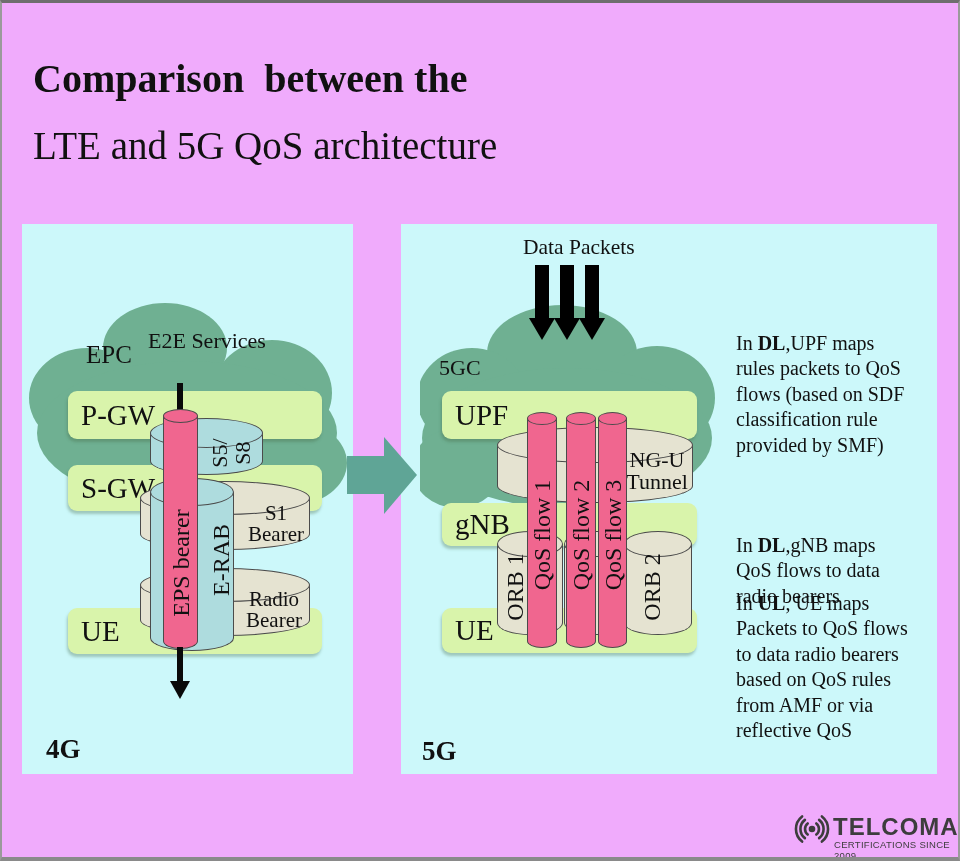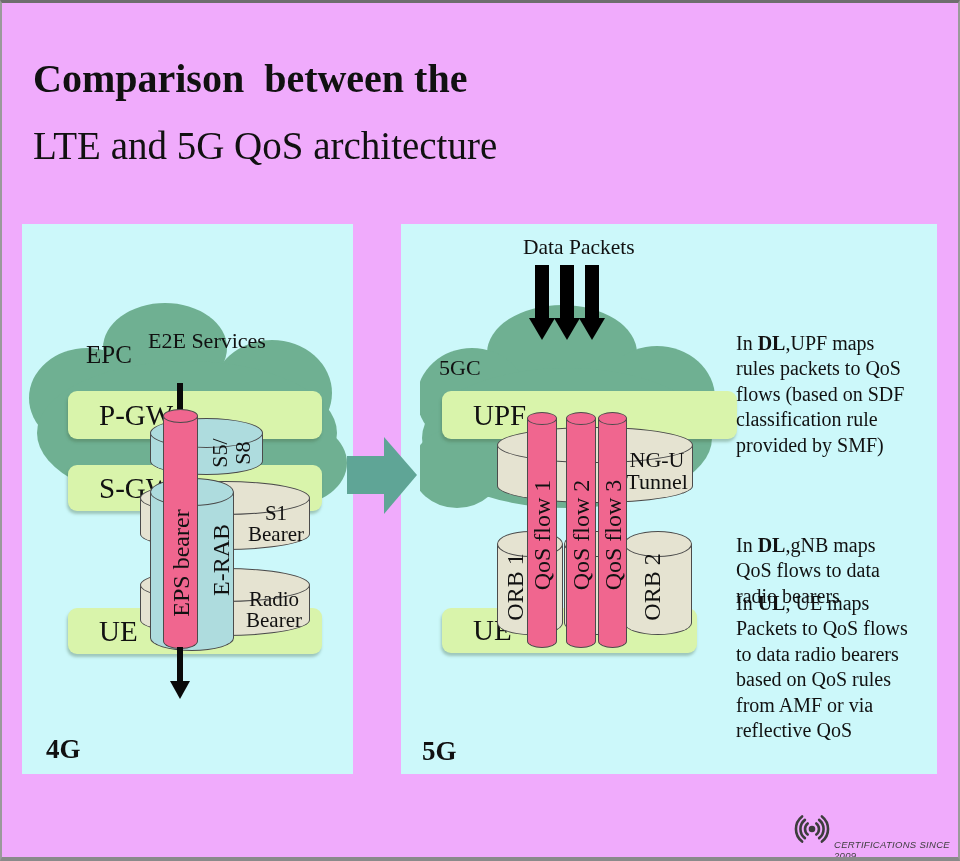--- a/index.html
+++ b/index.html
@@ -19,27 +19,27 @@
   
   .cloud{fill:#6fb092;}
   .cloud-left{left:22px;top:295px;}
   .cloud-right{left:418px;top:298px;}
   .cloud-label{font-size:25px;}
   .lbl-epc{left:84px;top:338px;}
   .lbl-e2e{left:146px;top:325px;font-size:22px;}
   .lbl-5gc{left:437px;top:336px;font-size:22px;margin-top:16px;}
   
   .nodebox{background:#d9f4ab;border-radius:9px;display:flex;align-items:center;
-           padding-left:31px;font-size:29px;box-sizing:border-box;
+           padding-left:13px;font-size:29px;box-sizing:border-box;
            box-shadow:-1px 3px 3px rgba(70,105,70,.35);}
   .b-pgw{left:66px;top:388px;width:254px;height:48px;}
   .b-sgw{left:66px;top:462px;width:254px;height:46px;}
   .b-enb{left:66px;top:533px;width:254px;height:44px;}
   .b-ue4{left:66px;top:605px;width:254px;height:46px;}
-  .b-upf{left:440px;top:388px;width:295px;height:48px;}
+  .b-upf{left:440px;top:388px;width:255px;height:48px;}
   .b-gnb{left:440px;top:500px;width:255px;height:43px;}
   .b-ue5{left:440px;top:605px;width:255px;height:45px;}
   
   .cyl-top{position:absolute;border-radius:50%;border:1.5px solid #4b4b4b;box-sizing:border-box;}
   .cyl-body{position:absolute;border:1.5px solid #4b4b4b;border-top:none;box-sizing:border-box;}
   .beige{background:#e5e3d1;}
   .blue{background:#aedcde;}
   .pink{background:#f0668f;}
   
   .s5s8-top{left:148px;top:415px;width:113px;height:30px;}
@@ -108,21 +108,21 @@
   .tag-5g{left:420px;top:733px;}
   .note{position:absolute;left:734px;width:200px;margin:0;font-size:20px;line-height:25.4px;
         white-space:pre-line;}
   .note-1{top:328px;} .note-2{top:484px;margin-top:46px;} .note-3{top:588px;}
   .note strong{font-weight:bold;}
   
   .logo-icon{left:787px;top:808px;}
   .logo-name{left:831px;top:810px;font-family:"Liberation Sans",sans-serif;font-weight:bold;
              font-size:24px;letter-spacing:1px;color:#3d3d3d;}
   .logo-tag{left:832px;top:836px;font-family:"Liberation Sans",sans-serif;font-size:9.5px;
-            letter-spacing:0.3px;color:#3d3d3d;font-style:italic;}
+            letter-spacing:0.3px;color:#3d3d3d;}
 </style>
 </head>
 <body>
 
 <div class="page">
 
   <div class="abs title1">Comparison  between the</div>
   <div class="abs title2">LTE and 5G QoS architecture</div>
 
   <div class="abs panel panel-left"></div>
@@ -161,20 +161,23 @@
   <div class="abs nodebox b-sgw">
       <span>S-GW</span>
     </div>
   <div class="abs nodebox b-ue4">
       <span>UE</span>
     </div>
 
   <div class="abs nodebox b-upf">
       <span>UPF</span>
     </div>
+  <div class="abs nodebox b-gnb">
+      <span>gNB</span>
+    </div>
   <div class="abs nodebox b-ue5">
       <span>UE</span>
     </div>
 
   <div>
     <div class="cyl-body beige s1-body"></div>
       <div class="cyl-top beige s1-top"></div>
     <div class="hlabel hl-s1">S1
 Bearer</div>
   </div>
@@ -269,15 +272,16 @@
     <g stroke="#3d3d3d" stroke-width="2.6" fill="none" stroke-linecap="round">
       <path d="M27.3 12.5 A7 7 0 0 1 27.3 23.5"></path>
       <path d="M30.1 8.9 A11.5 11.5 0 0 1 30.1 27.1"></path>
       <path d="M32.9 5.4 A16 16 0 0 1 32.9 30.6"></path>
       <path d="M18.7 12.5 A7 7 0 0 0 18.7 23.5"></path>
       <path d="M15.9 8.9 A11.5 11.5 0 0 0 15.9 27.1"></path>
       <path d="M13.1 5.4 A16 16 0 0 0 13.1 30.6"></path>
     </g>
     <circle cx="23" cy="18" r="3.3" fill="#3d3d3d"></circle>
   </svg>
+  <div class="abs logo-name">TELCOMA</div>
   <div class="abs logo-tag">CERTIFICATIONS SINCE 2009</div>
 
 </div>
 
 </body></html>

